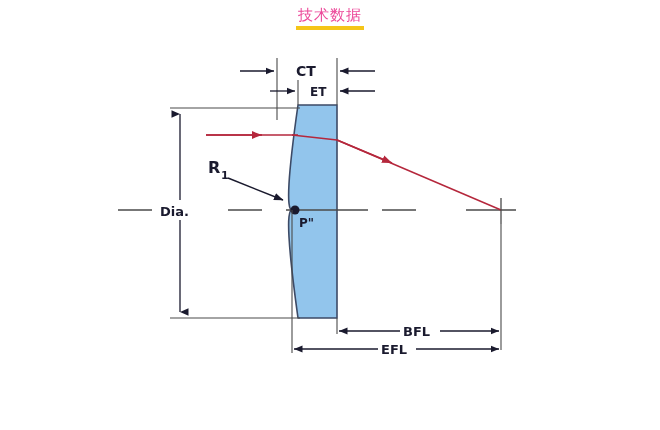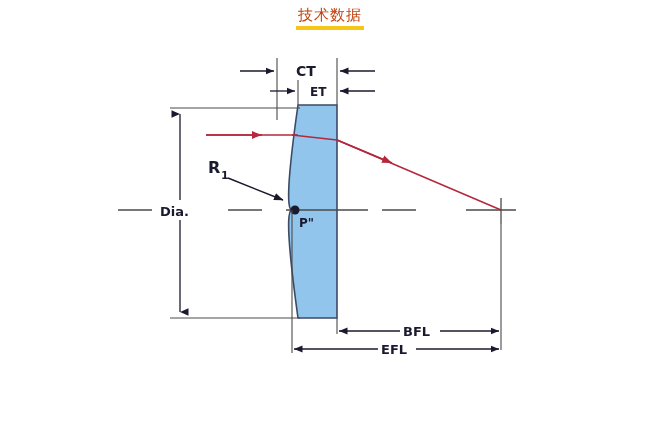--- a/index.html
+++ b/index.html
@@ -26,21 +26,21 @@
     top: 0;
     width: 660px;
     text-align: center;
     padding-top: 6px;
   }
   .title-text {
     display: inline-block;
     font-family: "DejaVu Sans", "Liberation Sans", sans-serif;
     font-size: 15px;
     line-height: 18px;
-    color: #c2410c;
+    color: #ec4899;
     letter-spacing: 1px;
     padding: 0 2px 2px 2px;
     border-bottom: 4px solid #f5c518;
   }
   .figure {
     position: absolute;
     left: 0;
     top: 28px;
     width: 660px;
     height: 400px;

